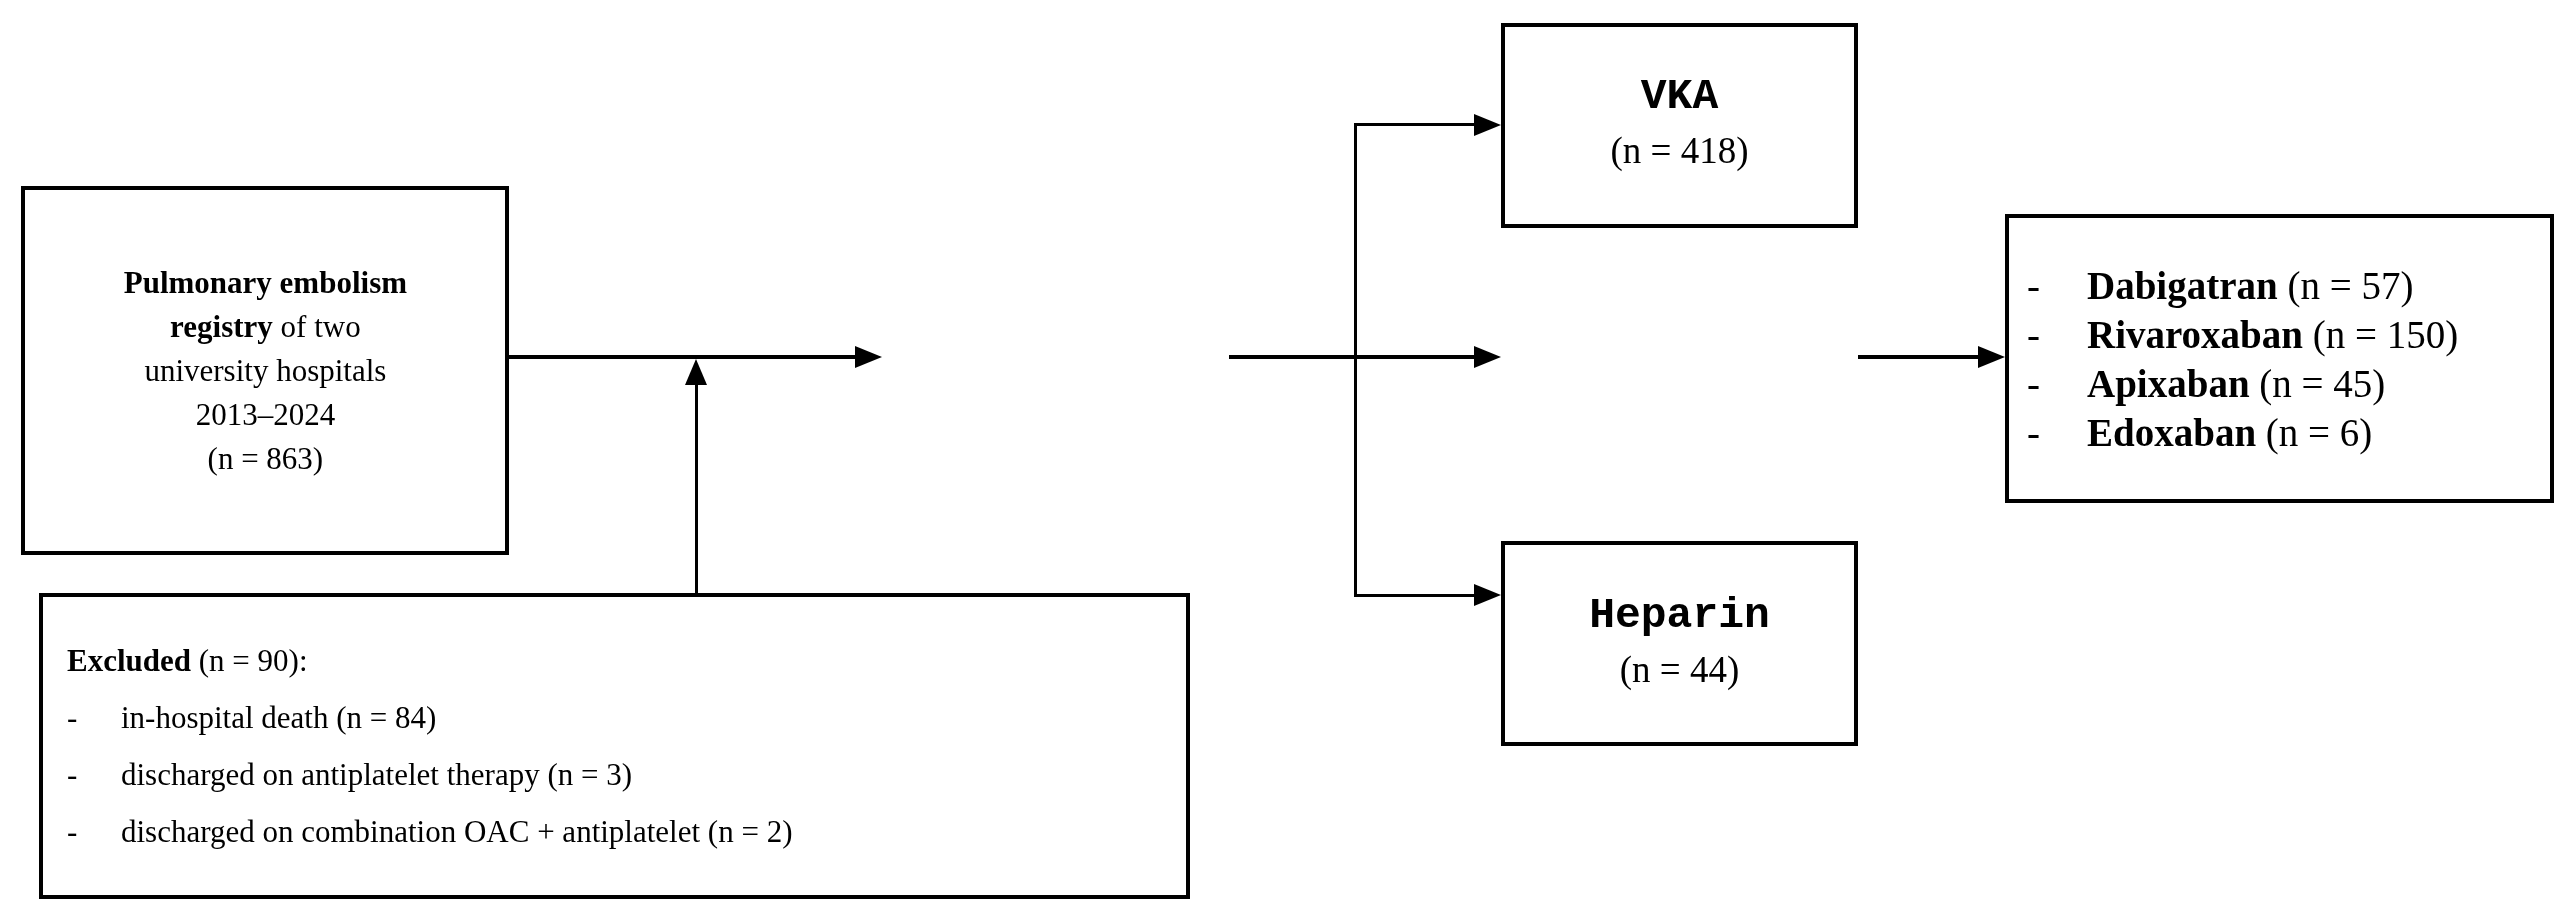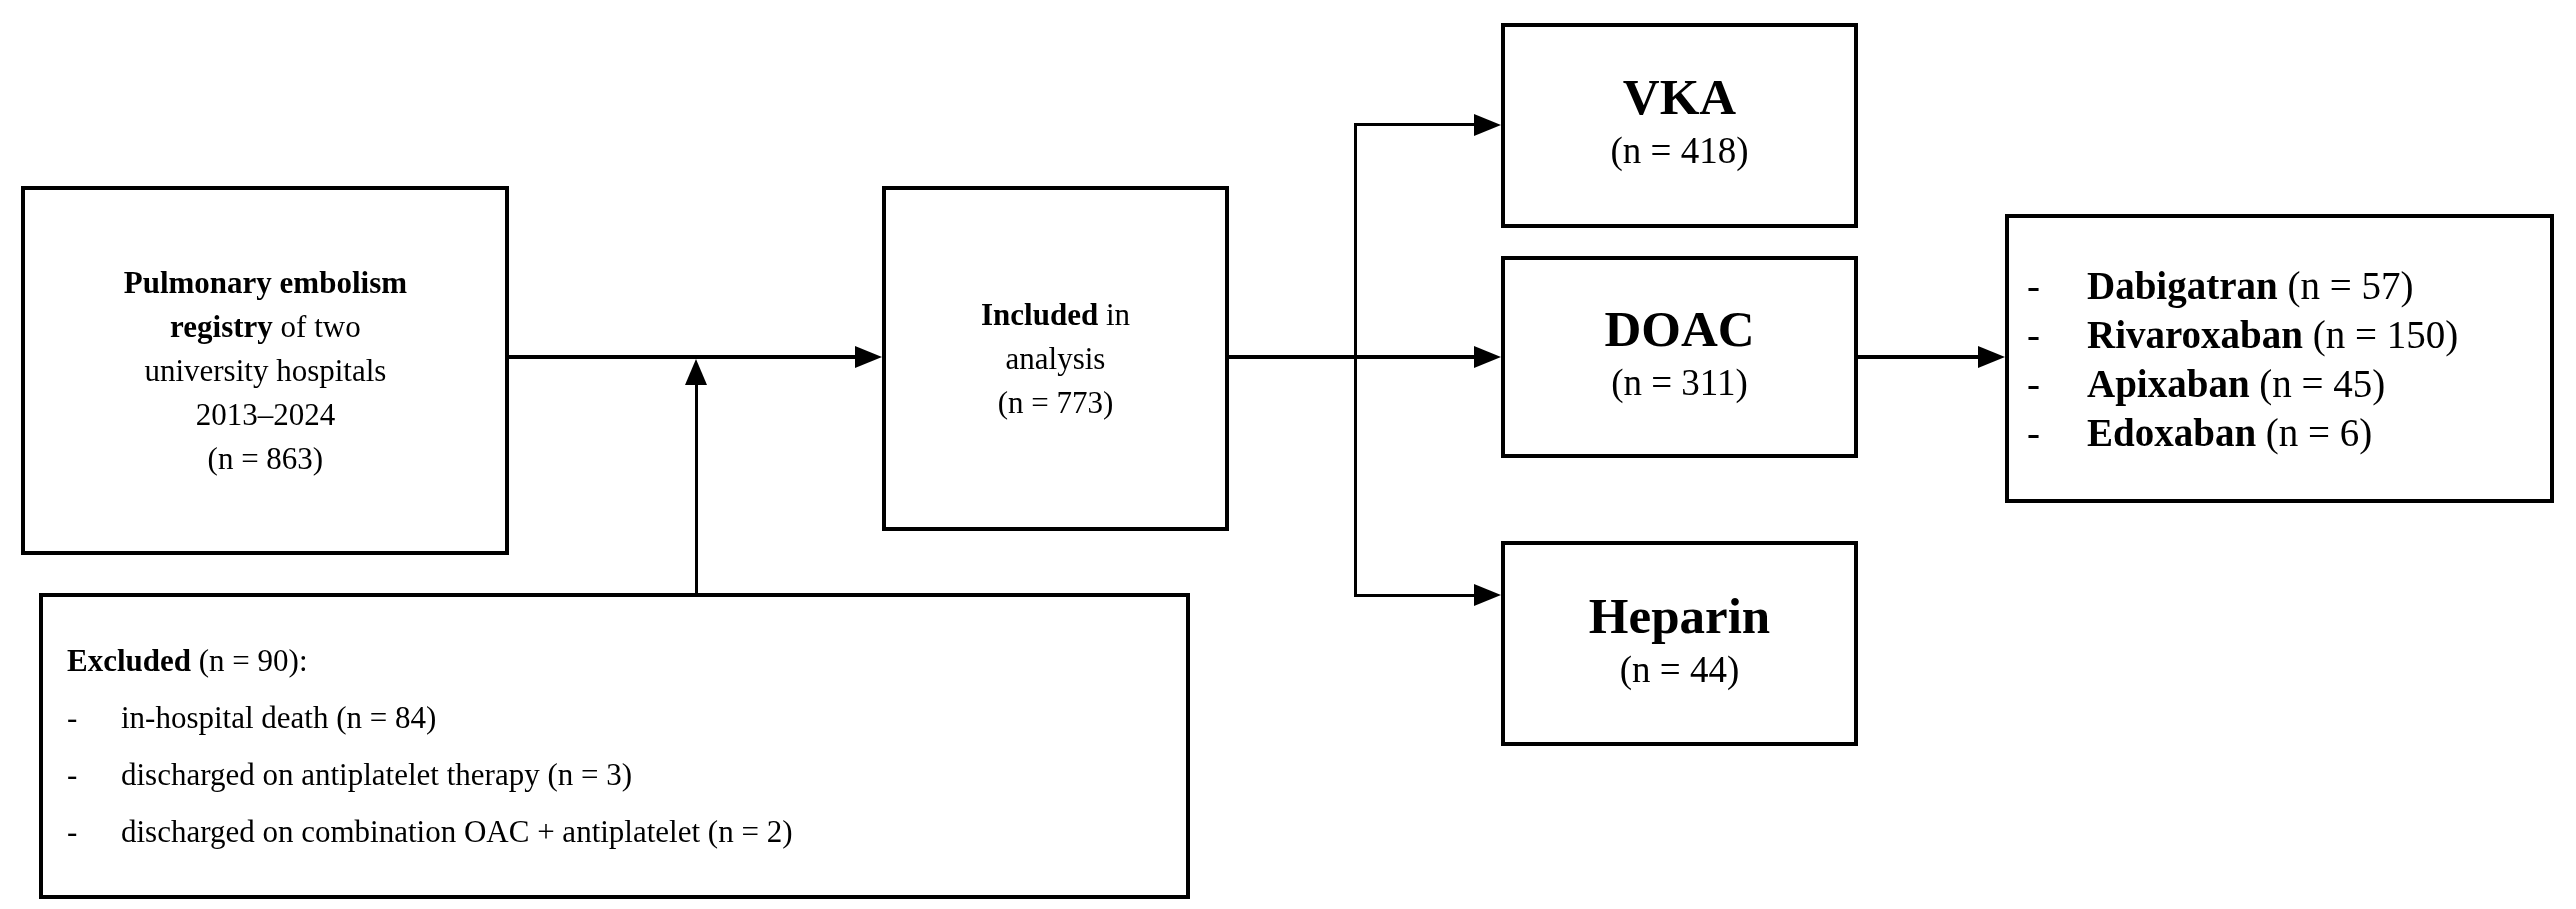--- a/index.html
+++ b/index.html
@@ -27,23 +27,24 @@
   }
   .box.centered {
     align-items: center;
     text-align: center;
   }
   .t-body {
     font-size: 31px;
     line-height: 44px;
   }
   .node-title {
-    font-size: 51px;
+    font-size: 43px;
     font-weight: bold;
     line-height: 52px;
+    font-family: Liberation Mono, monospace;
   }
   .node-count {
     font-size: 37px;
     line-height: 56px;
   }
   .t-detail {
     font-size: 39px;
     line-height: 49px;
   }
   .t-excl {
@@ -91,35 +92,26 @@
 <div class="canvas">
 
   <div class="box centered t-body" style="left:21.4px; top:186px; width:488px; height:369px;">
     <div><span class="bold">Pulmonary embolism</span></div>
     <div><span class="bold">registry</span><span> of two</span></div>
     <div>university hospitals</div>
     <div>2013–2024</div>
     <div>(n = 863)</div>
   </div>
 
-  <div class="box centered t-body" style="left:882px; top:186px; width:347px; height:345px;">
-    <div><span class="bold">Included</span><span> in</span></div>
-    <div>analysis</div>
-    <div>(n = 773)</div>
-  </div>
 
   <div class="box centered" style="left:1501px; top:22.6px; width:357px; height:205px;">
     <div class="node-title">VKA</div>
     <div class="node-count">(n = 418)</div>
   </div>
 
-  <div class="box centered" style="left:1501px; top:256px; width:357px; height:202px;">
-    <div class="node-title">DOAC</div>
-    <div class="node-count">(n = 311)</div>
-  </div>
 
   <div class="box centered" style="left:1501px; top:493px; width:357px; height:205px;margin-top:48px;">
     <div class="node-title">Heparin</div>
     <div class="node-count">(n = 44)</div>
   </div>
 
   <div class="box t-detail detail-box-pad" style="left:2005px; top:214px; width:549px; height:289px;">
     <div class="list-item">
       <span class="marker-col-detail">-</span>
       <span class="item-text"><span class="bold">Dabigatran</span><span> (n = 57)</span></span>

